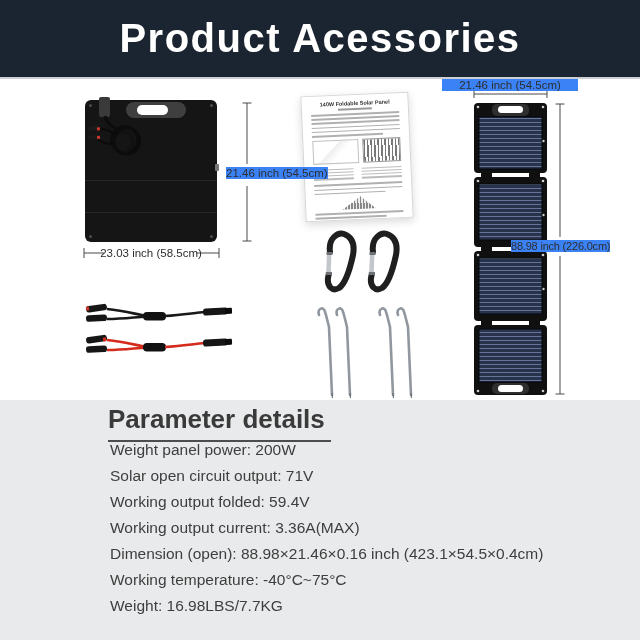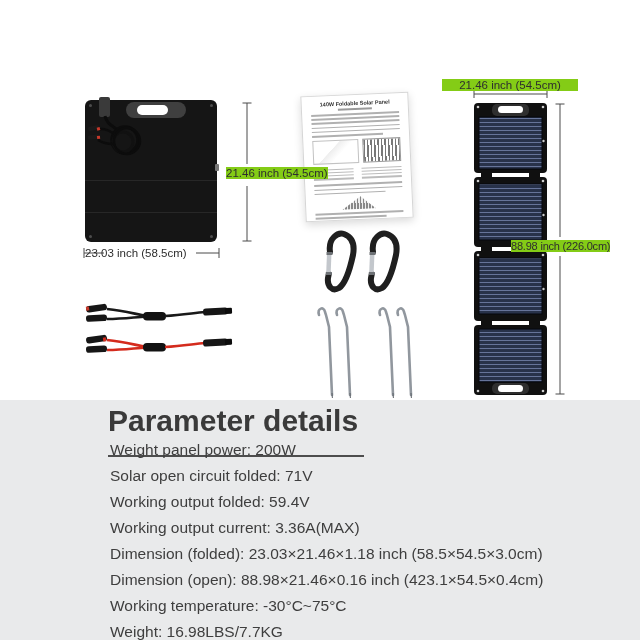--- a/index.html
+++ b/index.html
@@ -20,21 +20,21 @@
   .folded-panel{position:absolute;left:85px;top:21px;width:132px;height:142px;
                 background:#151515;border-radius:6px;}
   .fp-pouch{position:absolute;left:14px;top:-3px;width:11px;height:20px;background:#3a3a3a;border-radius:2px;}
   .fp-handle{position:absolute;left:41px;top:2px;width:60px;height:16px;background:#3f3f3f;border-radius:8px;}
   .fp-hole{position:absolute;left:11px;top:3px;width:31px;height:10px;background:#fff;border-radius:5px;}
   .fp-seam{position:absolute;left:0;width:132px;height:1px;background:rgba(255,255,255,.08);}
   .fp-dot{position:absolute;width:3px;height:3px;border-radius:50%;background:#4d4d4d;}
   .fp-side{position:absolute;right:-2px;top:64px;width:4px;height:7px;background:#777;border-radius:1px;}
 
   
-  .dim{position:absolute;font-size:11.5px;color:#2e2e2e;background:#84cc16;white-space:nowrap;}
+  .dim{position:absolute;font-size:11.5px;color:#2e2e2e;background:#3b82f6;white-space:nowrap;}
 
   
   .manual{position:absolute;left:303px;top:15px;width:108px;height:126px;background:#fff;
           border:1px solid #d6d6d6;box-shadow:0 3px 8px rgba(0,0,0,.15);
           transform:rotate(-2.5deg);box-sizing:border-box;padding-top:5px;}
   .m-title{font-size:5.5px;font-weight:bold;color:#333;text-align:center;}
   .m-sub{width:34px;height:2px;background:#9a9a9a;margin:2px auto 3px;}
   .m-line{height:1.6px;background:#b0b0b0;margin:2.6px 9px;}
   .m-line.s{margin-right:26px;}
   .m-fig{display:flex;gap:4px;margin:3px 9px;height:24px;}
@@ -44,32 +44,35 @@
       background:repeating-linear-gradient(90deg,#787878 0 1.5px,#fff 1.5px 3.5px);}
   .m-cols{display:flex;gap:8px;margin:2px 9px;}
   .m-col{flex:1;}
   .m-col div{height:1.3px;background:#bcbcbc;margin:2px 0;}
   .m-fig2{width:34px;height:13px;margin:3px auto;
       background:repeating-linear-gradient(90deg,#888 0 1.5px,#eee 1.5px 3px);
       clip-path:polygon(0 100%,55% 0,100% 100%);}
 
   
   .params{position:absolute;left:0;top:400px;width:640px;height:240px;background:#e9eaeb;}
-  .params-title{position:absolute;left:108px;top:4px;font-size:30px;font-weight:bold;color:#3a3a3a;
-                border-bottom:2px solid #4d4d4d;padding:0 6px 17px 0;}
+  .params-title{position:absolute;left:108px;top:4px;font-size:26px;font-weight:bold;color:#3a3a3a;
+                border-bottom:2px solid #4d4d4d;padding:0 6px 5px 0;}
   .param-rows{position:absolute;left:110px;top:37px;}
   .param-row{font-size:15.5px;line-height:26px;color:#3e3e3e;font-weight:500;white-space:nowrap;}
 
   svg{display:block;}
 </style>
 </head>
 <body>
 
 <div class="page">
 
+  <div class="header">
+    <div class="header-title">Product Acessories</div>
+  </div>
 
   <div class="showcase">
 
     <div class="folded-panel">
       <div class="fp-pouch"></div>
       <div class="fp-handle">
         <div class="fp-hole"></div>
       </div>
       <div class="fp-seam" style="top:80px;"></div>
       <div class="fp-seam" style="top:112px;"></div>
@@ -254,32 +257,31 @@
           <line x1="547" y1="11" x2="547" y2="19"></line>
 
         <line x1="560" y1="25" x2="560" y2="158"></line>
           <line x1="560" y1="177" x2="560" y2="315"></line>
         <line x1="555.5" y1="25" x2="564.5" y2="25"></line>
           <line x1="555.5" y1="315" x2="564.5" y2="315"></line>
       </g>
     </svg>
 
     <div class="dim" style="left:226px;top:88px;">21.46 inch (54.5cm)</div>
-    <div class="dim" style="left:85px;top:168px;width:132px;text-align:left;background:transparent;">23.03 inch (58.5cm)</div>
+    <div class="dim" style="left:85px;top:168px;width:132px;text-align:center;background:transparent;">23.03 inch (58.5cm)</div>
     <div class="dim" style="left:442px;top:0;width:136px;text-align:center;">21.46 inch (54.5cm)</div>
     <div class="dim" style="left:511px;top:161px;font-size:11px;letter-spacing:-0.2px;">88.98 inch (226.0cm)</div>
   </div>
 
   <div class="params">
     <div class="params-title">Parameter details</div>
     <div class="param-rows">
       <div class="param-row">Weight panel power: 200W</div>
-      <div class="param-row">Solar open circuit folded: 71V</div>
+      <div class="param-row">Solar open circuit output: 71V</div>
       <div class="param-row">Working output folded: 59.4V</div>
       <div class="param-row">Working output current: 3.36A(MAX)</div>
-      <div class="param-row">Dimension (folded): 23.03×21.46×1.18 inch (58.5×54.5×3.0cm)</div>
       <div class="param-row">Dimension (open): 88.98×21.46×0.16 inch (423.1×54.5×0.4cm)</div>
-      <div class="param-row">Working temperature: -30°C~75°C</div>
+      <div class="param-row">Working temperature: -40°C~75°C</div>
       <div class="param-row">Weight: 16.98LBS/7.7KG</div>
     </div>
   </div>
 
 </div>
 
 </body></html>

